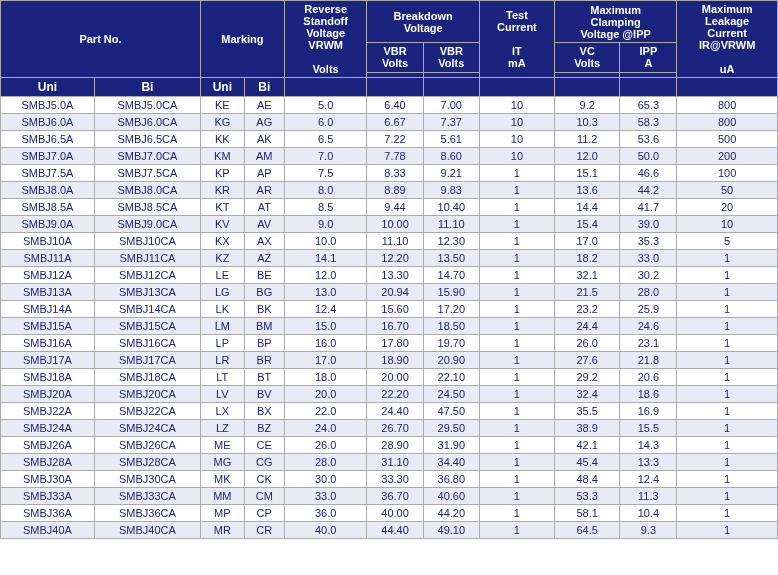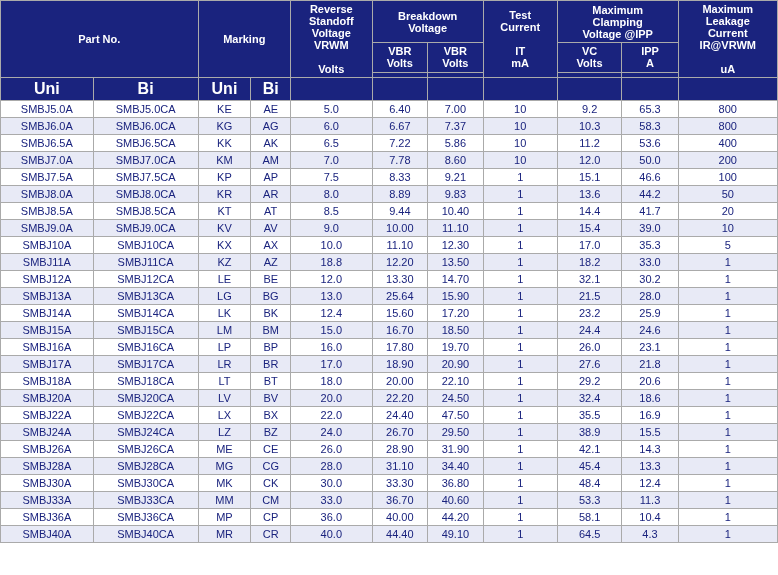--- a/index.html
+++ b/index.html
@@ -30,21 +30,21 @@
     tbody tr:nth-child(even) {
       background-color: #e8eaf6;
     }
     tbody td {
       color: #1a237e;
     }
     .header-top th {
       vertical-align: middle;
     }
     .header-sub th {
-      font-size: 16px;
+      font-size: 12px;
     }
   </style>
 </head>
 <body>
 
 <table>
   <thead>
     <tr class="header-top">
       <th colspan="2" rowspan="3">Part No.</th>
       <th colspan="2" rowspan="3">Marking</th>
@@ -107,25 +107,25 @@
         <td>58.3</td>
         <td>800</td>
       </tr>
       <tr>
         <td>SMBJ6.5A</td>
         <td>SMBJ6.5CA</td>
         <td>KK</td>
         <td>AK</td>
         <td>6.5</td>
         <td>7.22</td>
-        <td>5.86</td>
+        <td>5.61</td>
         <td>10</td>
         <td>11.2</td>
         <td>53.6</td>
-        <td>400</td>
+        <td>500</td>
       </tr>
       <tr>
         <td>SMBJ7.0A</td>
         <td>SMBJ7.0CA</td>
         <td>KM</td>
         <td>AM</td>
         <td>7.0</td>
         <td>7.78</td>
         <td>8.60</td>
         <td>10</td>
@@ -196,21 +196,21 @@
         <td>1</td>
         <td>17.0</td>
         <td>35.3</td>
         <td>5</td>
       </tr>
       <tr>
         <td>SMBJ11A</td>
         <td>SMBJ11CA</td>
         <td>KZ</td>
         <td>AZ</td>
-        <td>18.8</td>
+        <td>14.1</td>
         <td>12.20</td>
         <td>13.50</td>
         <td>1</td>
         <td>18.2</td>
         <td>33.0</td>
         <td>1</td>
       </tr>
       <tr>
         <td>SMBJ12A</td>
         <td>SMBJ12CA</td>
@@ -223,21 +223,21 @@
         <td>32.1</td>
         <td>30.2</td>
         <td>1</td>
       </tr>
       <tr>
         <td>SMBJ13A</td>
         <td>SMBJ13CA</td>
         <td>LG</td>
         <td>BG</td>
         <td>13.0</td>
-        <td>25.64</td>
+        <td>20.94</td>
         <td>15.90</td>
         <td>1</td>
         <td>21.5</td>
         <td>28.0</td>
         <td>1</td>
       </tr>
       <tr>
         <td>SMBJ14A</td>
         <td>SMBJ14CA</td>
         <td>LK</td>
@@ -409,17 +409,17 @@
       <tr>
         <td>SMBJ40A</td>
         <td>SMBJ40CA</td>
         <td>MR</td>
         <td>CR</td>
         <td>40.0</td>
         <td>44.40</td>
         <td>49.10</td>
         <td>1</td>
         <td>64.5</td>
-        <td>4.3</td>
+        <td>9.3</td>
         <td>1</td>
       </tr>
     </tbody>
 </table>
 
 </body></html>

